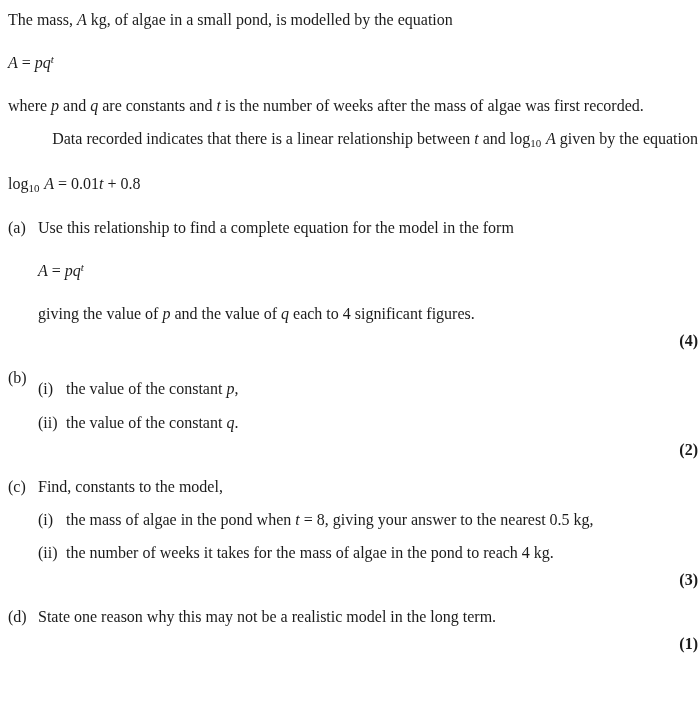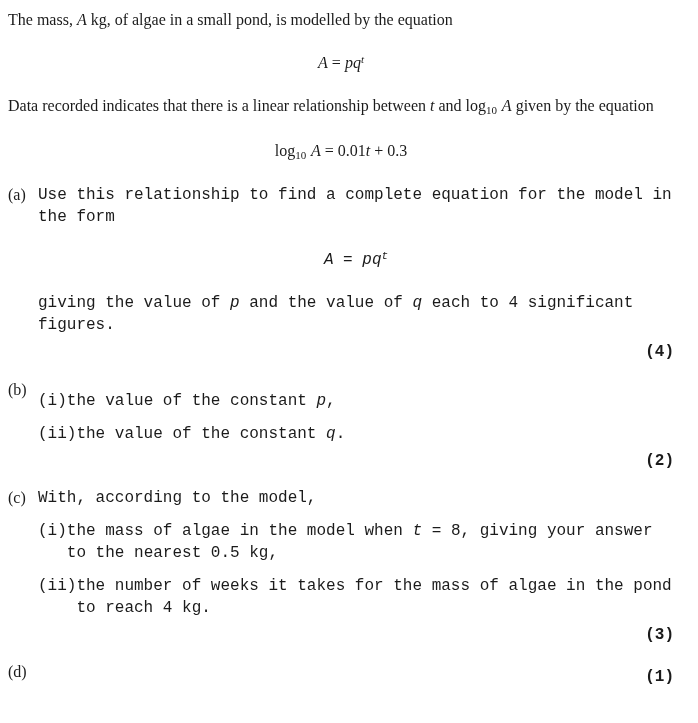--- a/index.html
+++ b/index.html
@@ -6,60 +6,61 @@
   html, body { background: var(--bg, #ffffff); }
   body {
     font-family: "Liberation Serif", serif;
     font-size: 16px;
     color: var(--fg, #1b1b1b);
   }
   .page {
     width: 698px;
     min-height: 723px;
     background: var(--bg, #ffffff);
-    padding: 9px 24px 10px 8px;
+    padding: 9px 0 10px 8px;
   }
   .para { line-height: 1.38; margin-bottom: 11px; }
   .para.tight { margin-bottom: 0; }
   .equation {
-    text-align: center;
+    text-align: left;
     line-height: 1.38;
     margin: 21px 0;
   }
   .it { font-style: italic; }
   .sup { font-size: 11px; vertical-align: 0.45em; }
   .sub { font-size: 11px; vertical-align: -0.3em; }
   .mspace { margin-left: 0.3em; }
   .part { display: flex; align-items: flex-start; margin-top: 15px; line-height: 1.38; }
   .plabel { flex: 0 0 30px; }
-  .pbody { flex: 1; font-family: Liberation Mono, monospace; }
+  .pbody { flex: 1; }
   .subitem { display: flex; align-items: flex-start; margin-top: 11px; line-height: 1.38; }
   .slabel { flex: 0 0 28px; }
   .sbody { flex: 1; }
   .cont-line { line-height: 1.38; }
   .marks {
     text-align: right;
     font-weight: bold;
     line-height: 1.38;
     margin: 5px 0 0 0;
   }
 </style>
 </head>
 <body>
 
 <div class="page">
 
   <p class="para"><span>The mass, </span><span class="it">A</span><span> kg, of algae in a small pond, is modelled by the equation</span></p>
 
   <div class="equation"><span class="it">A</span><span> = </span><span class="it">pq</span><span class="it sup">t</span></div>
 
+  <p class="para"><span>where </span><span class="it">p</span><span> and </span><span class="it">q</span><span> are constants and </span><span class="it">t</span><span> is the number of weeks after the mass of algae was first recorded.</span></p>
 
-  <p class="para tight" style="margin-top:8px;"><span>Data recorded indicates that there is a linear relationship between </span><span class="it">t</span><span> and log</span><span class="sub">10</span><span class="it mspace">A</span><span> given by the equation</span></p>
+  <p class="para tight" style="margin-top:8px;text-align:right;"><span>Data recorded indicates that there is a linear relationship between </span><span class="it">t</span><span> and log</span><span class="sub">10</span><span class="it mspace">A</span><span> given by the equation</span></p>
 
-  <div class="equation"><span>log</span><span class="sub">10</span><span class="it mspace">A</span><span> = 0.01</span><span class="it">t</span><span> + 0.3</span></div>
+  <div class="equation"><span>log</span><span class="sub">10</span><span class="it mspace">A</span><span> = 0.01</span><span class="it">t</span><span> + 0.8</span></div>
 
   <div class="part">
     <div class="plabel">(a)</div>
     <div class="pbody">
       <div>Use this relationship to find a complete equation for the model in the form</div>
       <div class="equation"><span class="it">A</span><span> = </span><span class="it">pq</span><span class="it sup">t</span></div>
       <div class="cont-line"><span>giving the value of </span><span class="it">p</span><span> and the value of </span><span class="it">q</span><span> each to 4 significant figures.</span></div>
       <div class="marks">(4)</div>
     </div>
   </div>
@@ -75,33 +76,34 @@
         <div class="slabel">(ii)</div>
         <div class="sbody"><span>the value of the constant </span><span class="it">q</span><span>.</span></div>
       </div>
       <div class="marks">(2)</div>
     </div>
   </div>
 
   <div class="part">
     <div class="plabel">(c)</div>
     <div class="pbody">
-      <div>With, according to the model,</div>
+      <div>Find, constants to the model,</div>
       <div class="subitem">
         <div class="slabel">(i)</div>
-        <div class="sbody"><span>the mass of algae in the model when </span><span class="it">t</span><span> = 8, giving your answer to the nearest 0.5&nbsp;kg,</span></div>
+        <div class="sbody"><span>the mass of algae in the pond when </span><span class="it">t</span><span> = 8, giving your answer to the nearest 0.5&nbsp;kg,</span></div>
       </div>
       <div class="subitem">
         <div class="slabel">(ii)</div>
         <div class="sbody"><span>the number of weeks it takes for the mass of algae in the pond to reach 4&nbsp;kg.</span></div>
       </div>
       <div class="marks">(3)</div>
     </div>
   </div>
 
   <div class="part">
     <div class="plabel">(d)</div>
     <div class="pbody">
+      <div>State one reason why this may not be a realistic model in the long term.</div>
       <div class="marks">(1)</div>
     </div>
   </div>
 
 </div>
 
 </body></html>

